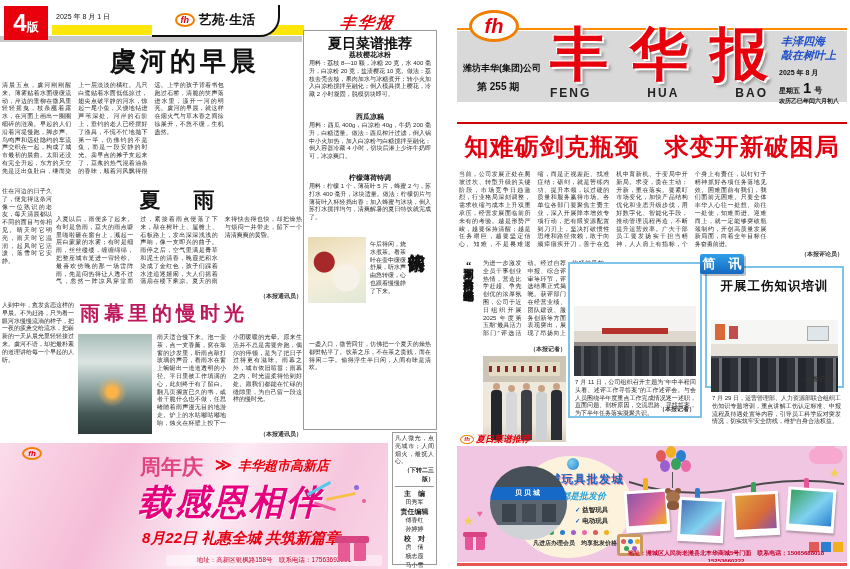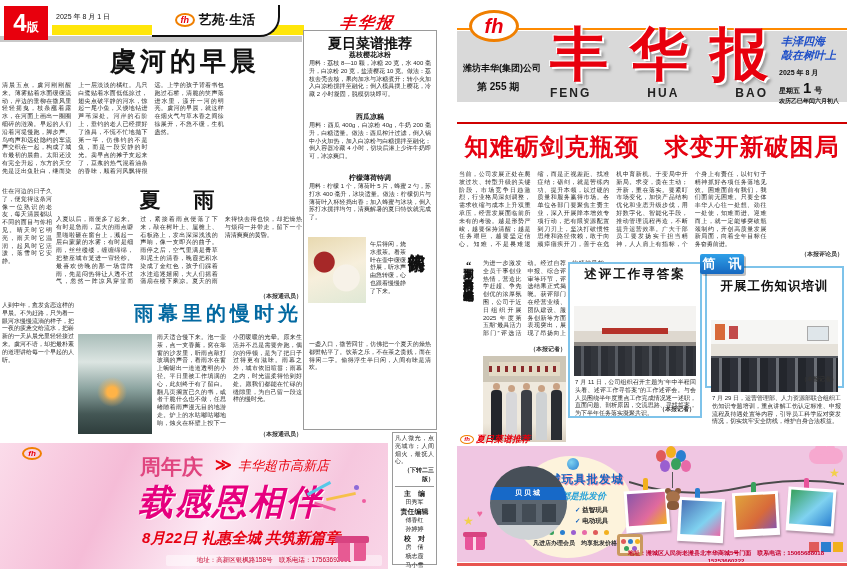--- a/index.html
+++ b/index.html
@@ -34,21 +34,21 @@
   <div class="abs" style="left:340px;top:13px;color:#e8000d;font-weight:bold;font-style:italic;font-size:16px;transform:skewX(-8deg);letter-spacing:2px">丰华报</div>
 
   <div class="abs serif" style="left:60px;top:44px;width:200px;text-align:right;font-size:26px;font-weight:bold;letter-spacing:4px;color:#111">虞河的早晨</div>
   <div class="abs jt t6 cols" style="left:2px;top:82px;width:298px;height:101px;column-count:4">清晨五点，虞河刚刚醒来。薄雾贴着水面缓缓流动，岸边的垂柳在微风里轻轻摇曳，枝条蘸着露水，在河面上画出一圈圈细碎的涟漪。早起的人们沿着河堤慢跑，脚步声、鸟鸣声和远处隐约的车流声交织在一起，构成了城市最初的晨曲。太阳还没有完全升起，东方的天空先是泛出鱼肚白，继而染上一层淡淡的橘红。几只白鹭贴着水面低低掠过，翅尖点破平静的河水，惊起一尾小鱼，又倏地钻进芦苇深处。河岸的石阶上，垂钓的老人已经摆好了渔具，不慌不忙地抛下第一竿，仿佛钓的不是鱼，而是一段安静的时光。卖早点的摊子支起来了，豆浆的热气混着油条的香味，顺着河风飘得很远。上学的孩子背着书包跑过石桥，清脆的笑声落进水里，漾开一河的明亮。虞河的早晨，就这样在烟火气与草木香之间徐徐展开，不急不缓，生机盎然。</div>
   <div class="abs jt t6" style="left:2px;top:188px;width:50px;height:110px">住在河边的日子久了，便觉得这条河像一位熟识的老友，每天清晨都以不同的面目与你相见。晴天时它明亮，雨天时它温润，起风时它活泼，落雪时它安静。</div>
 
   <div class="abs serif" style="left:110px;top:186px;width:140px;text-align:center;font-size:21px;font-weight:bold;letter-spacing:6px;color:#111">夏　雨</div>
   <div class="abs jt t6 cols" style="left:56px;top:216px;width:246px;height:76px;column-count:3">入夏以后，雨便多了起来。有时是急雨，豆大的雨点噼里啪啦砸在窗台上，溅起一层白蒙蒙的水雾；有时是细雨，丝丝缕缕，缠缠绵绵，把整座城市笼进一帘轻纱。最喜欢傍晚的那一场雷阵雨，先是闷热得让人透不过气，忽然一阵凉风穿堂而过，紧接着雨点便落了下来，敲在树叶上、屋檐上、石板路上，发出深深浅浅的声响，像一支即兴的曲子。雨停之后，空气里满是青草和泥土的清香，晚霞把积水染成了金红色，孩子们踩着水洼追逐嬉闹，大人们摇着蒲扇在楼下乘凉。夏天的雨来得快去得也快，却把燥热与烦闷一并带走，留下一个清清爽爽的黄昏。</div>
   <div class="abs byl" style="left:222px;top:292px;width:80px">（本报通讯员）</div>
 
-  <div class="abs serif" style="left:80px;top:300px;width:222px;text-align:right;font-size:20px;font-weight:bold;letter-spacing:4px;color:#0369a1">雨幕里的慢时光</div>
+  <div class="abs serif" style="left:80px;top:300px;width:222px;text-align:left;font-size:20px;font-weight:bold;letter-spacing:4px;color:#be185d">雨幕里的慢时光</div>
   <div class="abs jt t6" style="left:2px;top:302px;width:72px;height:136px">人到中年，愈发贪恋这样的早晨。不为赶路，只为看一眼河水慢慢流淌的样子，把一夜的疲惫交给流水，把崭新的一天从晨光里轻轻接过来。虞河不语，却把最朴素的道理讲给每一个早起的人听。</div>
   <div class="abs photo" style="left:78px;top:334px;width:74px;height:100px;background:
       radial-gradient(circle at 46% 58%, #ffb347 0 5px, rgba(255,179,71,.45) 9px, rgba(255,179,71,0) 15px),
       linear-gradient(180deg,#a9bdb9 0%,#dce5e2 28%,#8ba39f 55%,#445755 80%,#2e3d3c 100%)"></div>
   <div class="abs jt t6 cols" style="left:157px;top:334px;width:145px;height:96px;column-count:2">雨天适合慢下来。泡一壶茶，点一支香薰，窝在靠窗的沙发里，听雨点敲打玻璃的声音，看雨水在窗上蜿蜒出一道道透明的小径。平日里被工作填满的心，此刻终于有了留白。翻几页搁置已久的书，或者干脆什么也不做，任思绪随着雨声漫无目的地游走。炉上的水咕嘟咕嘟地响，烛火在杯壁上投下一小团暖暖的光晕。原来生活并不总是需要奔跑，偶尔的停顿，是为了把日子过得更有滋味。雨幕之外，城市依旧喧嚣；雨幕之内，时光温柔得恰到好处。愿我们都能在忙碌的缝隙里，为自己留一段这样的慢时光。</div>
   <div class="abs byl" style="left:222px;top:430px;width:80px">（本报通讯员）</div>
 
   <div class="abs" style="left:303px;top:30px;width:134px;height:400px;border:1px solid #9a9a9a;background:#fff">
     <div class="abs bt" style="left:0;top:4px;width:100%;font-size:14px">夏日菜谱推荐</div>
     <div class="abs" style="left:0;top:19px;width:100%;text-align:center;font-size:7px;font-weight:bold">荔枝樱花冰粉</div>
@@ -79,21 +79,21 @@
     <div>房　倩</div>
     <div>杨志霞</div>
     <div>马小雪</div>
 
   </div>
 
   <div class="abs" style="left:0;top:443px;width:388px;height:126px;overflow:hidden;background:linear-gradient(115deg,#fbdcea 0%,#f5bcd7 30%,#fceaf4 55%,#f6c7de 80%,#f9d6e8 100%)">
     <span class="abs" style="left:22px;top:4px;width:20px;height:13px;border:2px solid #f07f00;border-radius:50%;color:#e8000d;font-weight:bold;font-style:italic;font-size:8px;line-height:9px;text-align:center">fh</span>
     <div class="abs" style="left:140px;top:10px;font-size:21px;font-weight:900;color:#e0457f">周年庆</div>
     <span class="abs" style="left:215px;top:12px;font-size:16px;font-weight:900;color:#e8000d">≫</span>
-    <div class="abs" style="left:238px;top:14px;font-size:13px;font-weight:normal;font-style:italic;color:#e8000d">丰华超市高新店</div>
+    <div class="abs" style="left:238px;top:14px;font-size:13px;font-weight:bold;font-style:italic;color:#e8000d">丰华超市高新店</div>
     <div class="abs" style="left:138px;top:36px;font-size:35px;font-weight:900;font-style:italic;letter-spacing:2px;color:#e6007e;text-shadow:1px 1px 0 #fff">载感恩相伴</div>
     <div class="abs" style="left:142px;top:86px;font-size:15px;font-weight:bold;font-style:italic;color:#e60012">8月22日  礼惠全城  共筑新篇章</div>
     <div class="abs" style="left:166px;top:112px;width:216px;font-size:6.5px;color:#c4002c;background:rgba(255,255,255,.45);text-align:center;padding:1px 0;border-radius:2px">地址：高新区银枫路158号　联系电话：17563692991</div>
     <div class="abs" style="left:296px;top:40px;width:80px;height:40px">
       <i class="abs" style="left:10px;top:4px;width:26px;height:3px;background:#57c8e8;transform:rotate(-28deg)"></i>
       <i class="abs" style="left:30px;top:12px;width:30px;height:3px;background:#f6c04a;transform:rotate(-12deg)"></i>
       <i class="abs" style="left:18px;top:22px;width:22px;height:3px;background:#ef5da0;transform:rotate(18deg)"></i>
       <i class="abs" style="left:58px;top:2px;width:5px;height:5px;border-radius:50%;background:#8d6bd8"></i>
       <i class="abs" style="left:66px;top:16px;width:4px;height:4px;border-radius:50%;background:#ef5da0"></i>
     </div>
@@ -155,21 +155,20 @@
     <i class="abs" style="left:53px;top:36px;width:11px;height:48px;background:#cfd2d4;border-radius:4px 4px 0 0"></i>
     <i class="abs" style="left:68px;top:34px;width:11px;height:50px;background:#2a2d33;border-radius:4px 4px 0 0"></i>
     <i class="abs" style="left:10px;top:27px;width:7px;height:7px;border-radius:50%;background:#c9a284"></i>
     <i class="abs" style="left:25px;top:29px;width:7px;height:7px;border-radius:50%;background:#c9a284"></i>
     <i class="abs" style="left:40px;top:27px;width:7px;height:7px;border-radius:50%;background:#c9a284"></i>
     <i class="abs" style="left:55px;top:29px;width:7px;height:7px;border-radius:50%;background:#c9a284"></i>
     <i class="abs" style="left:70px;top:27px;width:7px;height:7px;border-radius:50%;background:#c9a284"></i>
   </div>
 
   <div class="abs box-blue" style="left:113px;top:262px;width:134px;height:156px">
-    <div class="bt" style="font-size:12.5px;margin-top:2px;letter-spacing:2px">述评工作寻答案</div>
     <div class="photo" style="position:absolute;left:4px;top:42px;width:122px;height:70px;background:linear-gradient(180deg,#f4f3f1 0 36%,#ded8cf 36% 52%,#8f8a85 52% 58%,#4a4d53 58% 100%)">
       <i class="abs" style="left:28px;top:22px;width:66px;height:6px;background:#b5322a"></i>
       <i class="abs" style="left:0;top:40px;width:122px;height:30px;background:repeating-linear-gradient(90deg,#33363c 0 7px,#565a61 7px 10px,#2c2f35 10px 17px)"></i>
     </div>
     <div class="jt t6" style="position:absolute;left:5px;top:115px;width:121px;height:32px">7 月 11 日，公司组织召开主题为“年中半程回头看、述评工作寻答案”的工作述评会。与会人员围绕半年度重点工作完成情况逐一述职，直面问题、剖析原因，交流思路、寻找答案，为下半年任务落实凝聚共识。</div>
     <div class="byl" style="position:absolute;right:5px;bottom:2px">（本报记者）</div>
   </div>
 
   <div class="abs" style="left:245px;top:254px;width:44px;height:20px;background:linear-gradient(180deg,#2fa0e8,#1668c0);color:#fff;font-weight:900;font-size:13px;text-align:center;line-height:20px;border-radius:2px;box-shadow:2px 2px 0 rgba(0,0,0,.25);z-index:3">简　讯</div>
 

